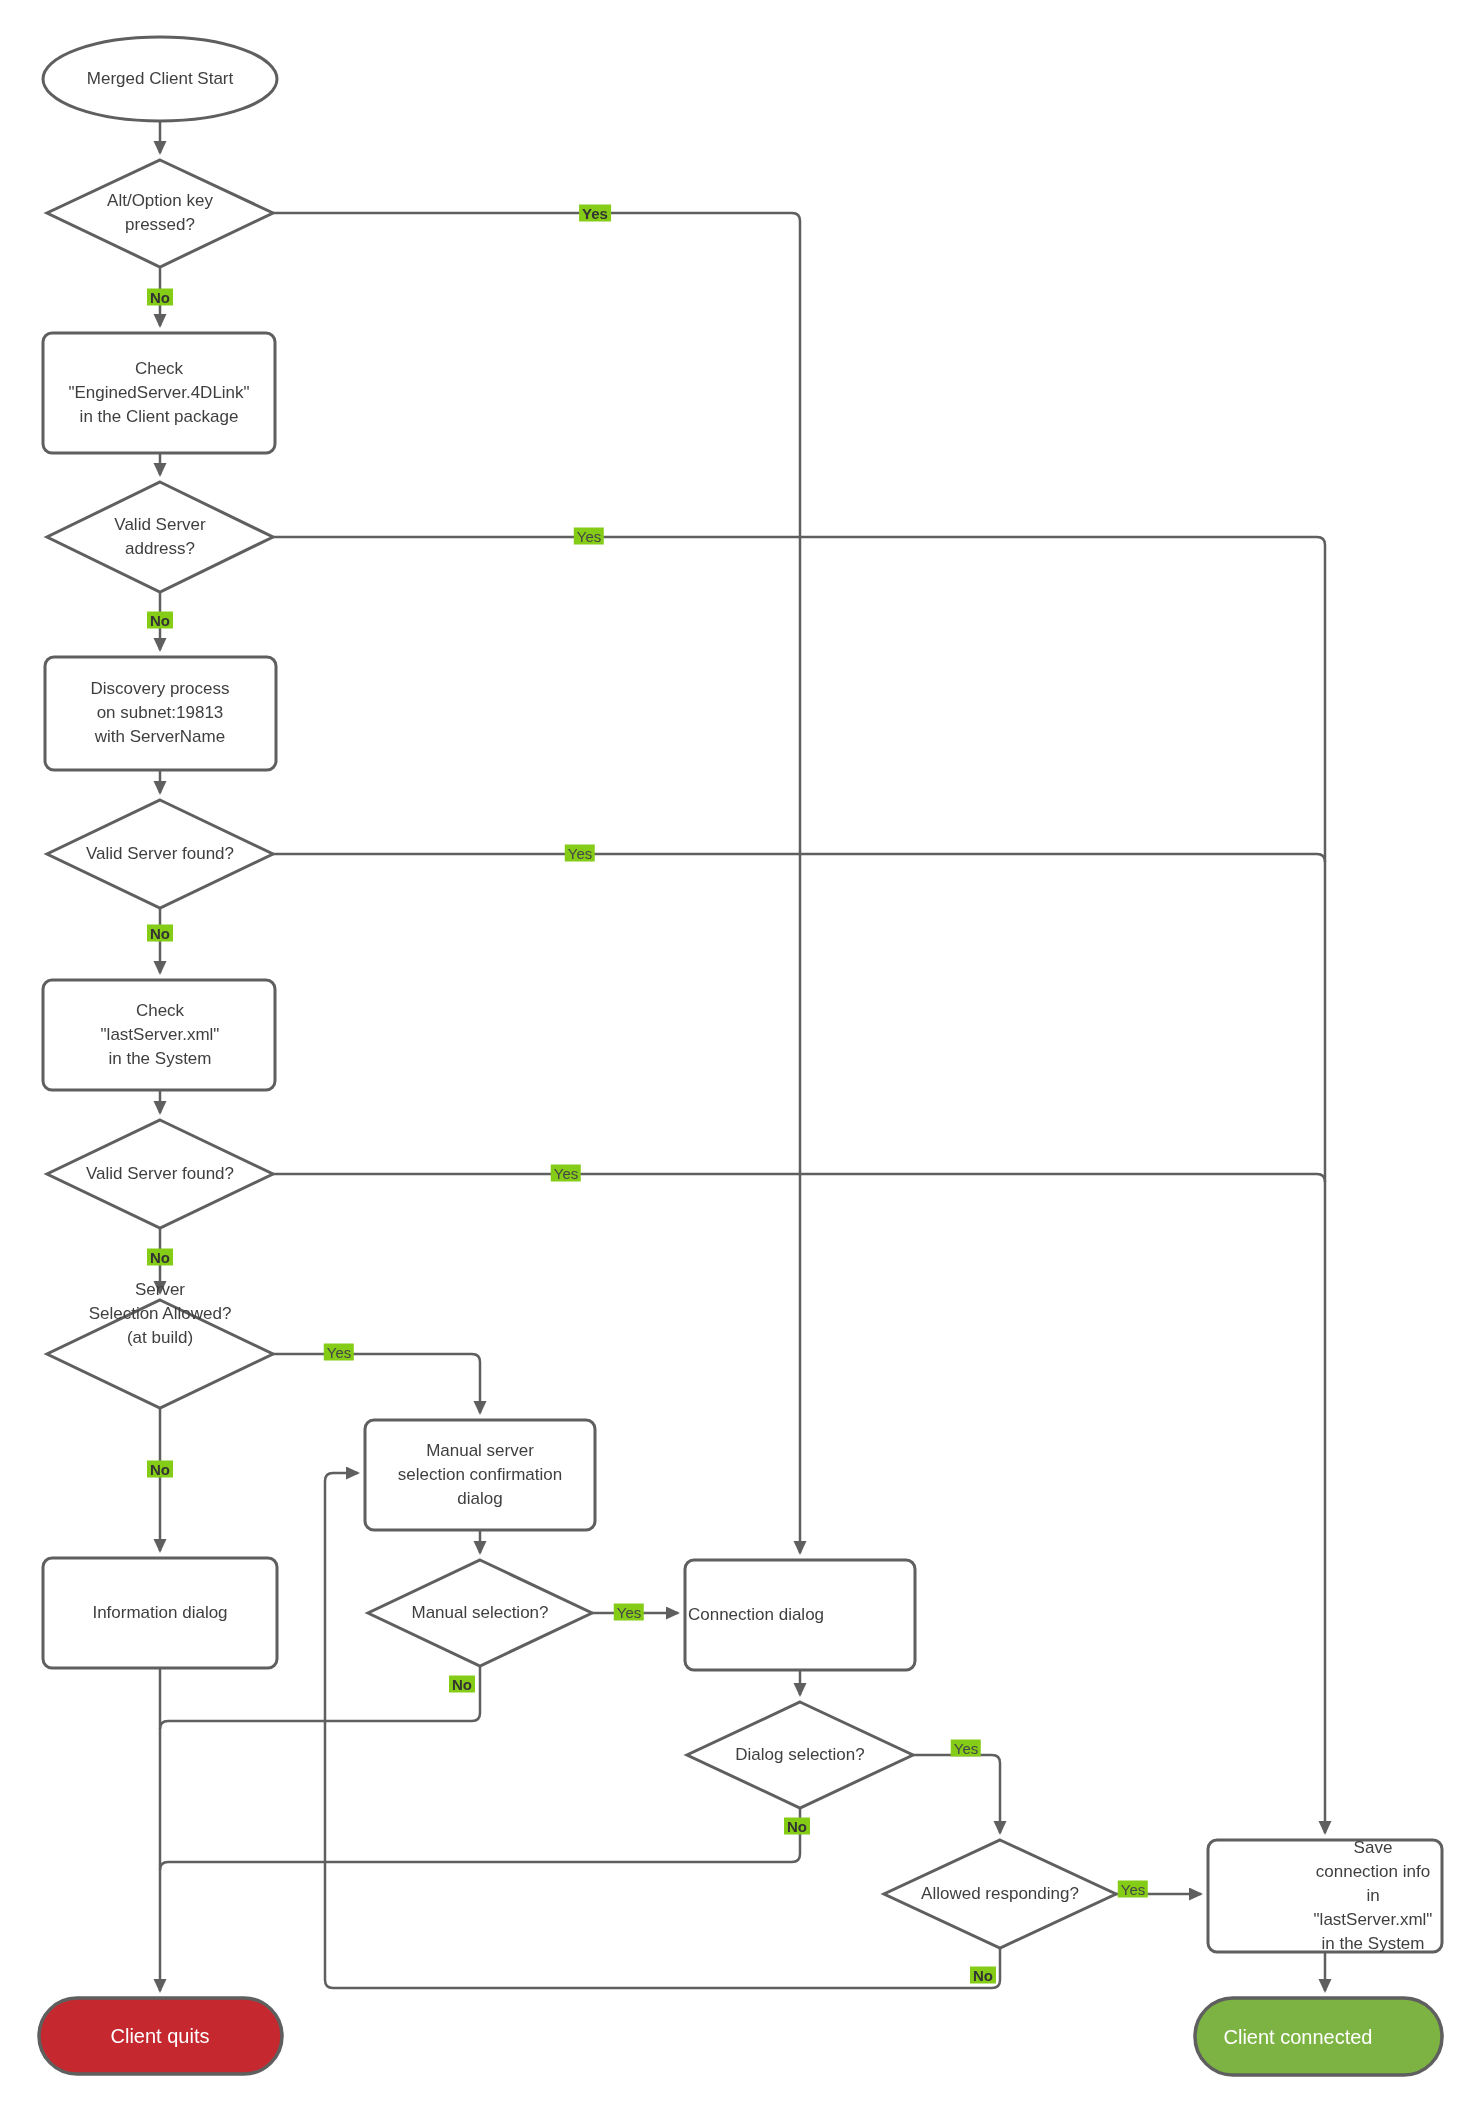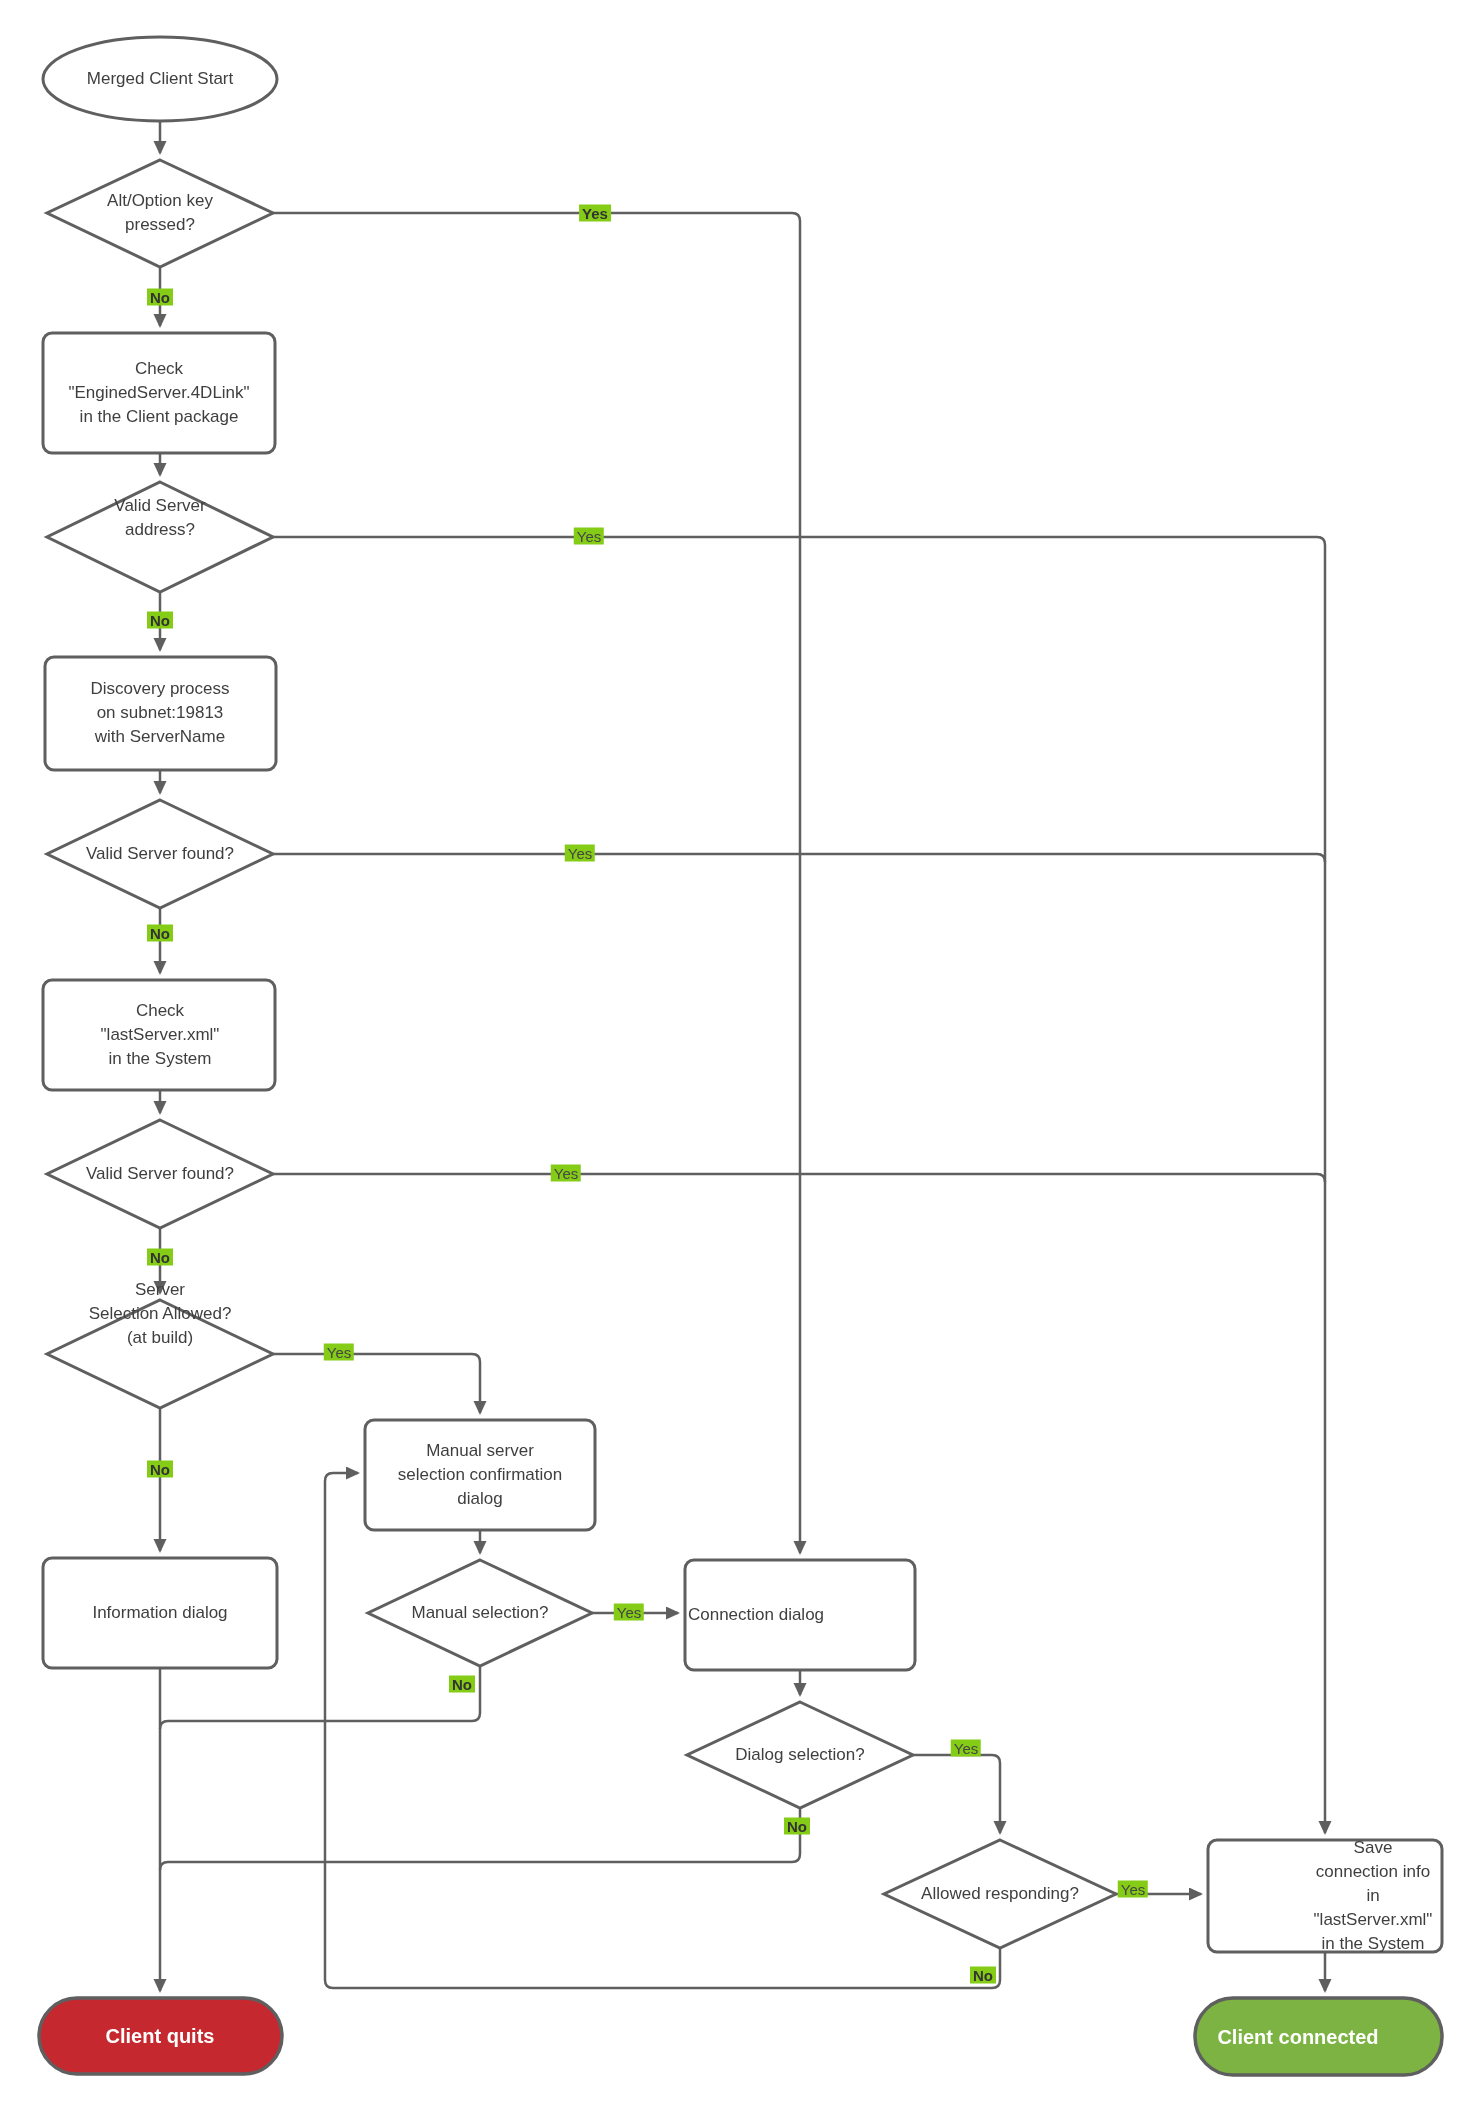--- a/index.html
+++ b/index.html
@@ -6,21 +6,21 @@
   #canvas{position:relative;width:1484px;height:2113px;background:#ffffff;overflow:hidden;
           font-family:"Liberation Sans",sans-serif;}
   svg{position:absolute;left:0;top:0;}
   .node-label{
     position:absolute;transform:translate(-50%,-50%);
     text-align:center;white-space:pre-line;
     font-size:17px;line-height:24px;color:#3f3f3f;
   }
   .terminal-label{
     position:absolute;transform:translate(-50%,-50%);
-    font-size:20px;font-weight:700;color:#ffffff;white-space:nowrap;
+    font-size:20px;font-weight:400;color:#ffffff;white-space:nowrap;
   }
   .edge-label{
     position:absolute;transform:translate(-50%,-50%);
     background:#84cc16;padding:0 3px;
     font-size:15px;color:#454545;white-space:nowrap;
   }
   .edge-label.b{font-weight:700;color:#333333;}
 </style>
 </head>
 <body>
@@ -108,21 +108,21 @@
       <rect x="1195" y="1998" width="247" height="77" rx="38" fill="#7cb342" stroke-width="3.5"></rect>
     </g>
   </svg>
 
   <div class="node-label" style="left:160px;top:79px">Merged Client Start</div>
   <div class="node-label" style="left:160px;top:213px">Alt/Option key
 pressed?</div>
   <div class="node-label" style="left:159px;top:393px">Check
 "EnginedServer.4DLink"
 in the Client package</div>
-  <div class="node-label" style="left:160px;top:518px">Valid Server
+  <div class="node-label" style="left:160px;top:537px">Valid Server
 address?</div>
   <div class="node-label" style="left:160px;top:713px">Discovery process
 on subnet:19813
 with ServerName</div>
   <div class="node-label" style="left:160px;top:854px">Valid Server found?</div>
   <div class="node-label" style="left:160px;top:1035px">Check
 "lastServer.xml"
 in the System</div>
   <div class="node-label" style="left:160px;top:1174px">Valid Server found?</div>
   <div class="node-label" style="left:160px;top:1314px">Server

